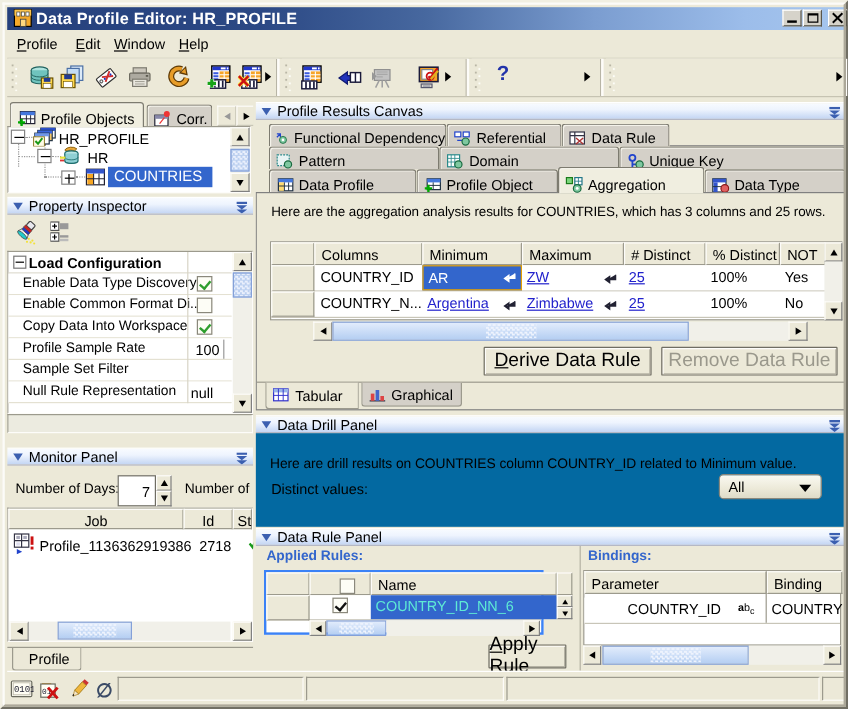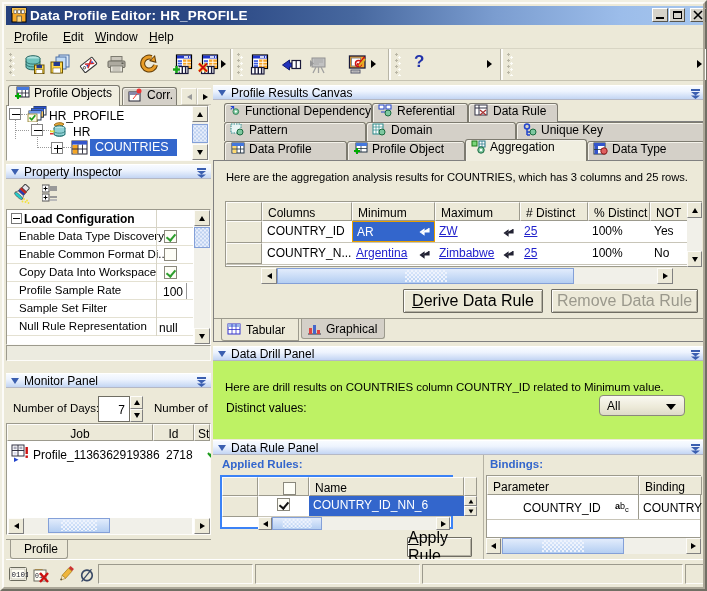--- a/index.html
+++ b/index.html
@@ -30,21 +30,21 @@
   background-size:6px 6px}
 .ticon{position:absolute;top:5px;width:21px;height:21px}
 .tarrow{position:absolute;top:11px;width:0;height:0;border-top:4px solid transparent;border-bottom:4px solid transparent;border-left:5px solid #000}
 
 .sechead{background:linear-gradient(#f8fbff,#eef4fe 40%,#c3d5f3);border-top:1px solid #fff;
   border-bottom:1px solid #b5b8c5;display:flex;align-items:center;font-size:12px;color:#000}
 .tri{width:0;height:0;border-left:4px solid transparent;border-right:4px solid transparent;border-top:6px solid #3b5fb0;margin:0 5px 0 5px}
 .coll{position:absolute;right:5px;top:3px}
 
 .tab{position:absolute;background:#d4d0c8;border:1px solid #7d7b70;border-bottom:none;box-shadow:inset 1px 1px 0 #f4f2ea;
-  border-top-left-radius:3px;border-top-right-radius:3px;display:flex;align-items:flex-start;font-size:12px;white-space:nowrap}
+  border-top-left-radius:3px;border-top-right-radius:3px;display:flex;align-items:flex-end;font-size:12px;white-space:nowrap}
 .tab.sel{background:#f0eee0}
 .tico{margin:0 4px 0 5px}
 
 .sbb{position:absolute;background:#ece9d8;border:1px solid;border-color:#fdfcf9 #808080 #808080 #fdfcf9;display:flex;align-items:center;justify-content:center}
 .sbt{position:absolute;border:1px solid #84a0d8;background:#bcd0f0;
  background-image:conic-gradient(#e9effc 25%,transparent 0 50%,#e9effc 0 75%,transparent 0);background-size:4px 4px;background-position:center}
 .sbth{position:absolute;border:1px solid #84a0d8;background:linear-gradient(#e2ecfc,#b4cef2)}
 .sbth::after{content:"";position:absolute;left:50%;top:1px;bottom:1px;width:42px;max-width:60%;transform:translateX(-50%);
  background-image:conic-gradient(#eef3fd 25%,transparent 0 50%,#eef3fd 0 75%,transparent 0);background-size:4px 4px}
 .trk{position:absolute;background:#f1f0e9}
@@ -582,21 +582,21 @@
             <rect x="10" y="8" width="3" height="4" fill="#d44"></rect>
           </svg>Graphical</div>
     </div>
 
     <div class="sechead abs" style="left:0;top:265px;width:492px;height:15px"><div class="tri"></div>Data Drill Panel
       <svg class="coll" width="9" height="10" viewBox="0 0 9 10">
           <rect x="0" y="0" width="9" height="2" fill="#3b5fb0"></rect>
           <path d="M0 3 h9 l-4.5 3.5 z M0 6.5 h9 l-4.5 3.5 z" fill="#3b5fb0"></path>
         </svg>
     </div>
-    <div class="abs" style="left:0;top:280px;width:492px;height:78px;background:#bef264">
+    <div class="abs" style="left:0;top:280px;width:492px;height:78px;background:#0369a1">
       <span class="abs" style="left:12px;top:20px;font-size:11.5px;letter-spacing:-0.05px;white-space:nowrap">Here are drill results on COUNTRIES column COUNTRY_ID related to Minimum value.</span>
       <span class="abs" style="left:13px;top:40px">Distinct values:</span>
       <div class="abs" style="left:386px;top:34px;width:86px;height:21px;background:linear-gradient(#faf9f1,#ece9d8 60%,#dedbc8);border:1px solid #8a887c;border-radius:4px">
         <span class="abs" style="left:7px;top:3px">All</span>
         <div class="aD" style="position:absolute;right:8px;top:8px;border-left-width:5px;border-right-width:5px;border-top-width:6px"></div>
       </div>
     </div>
 
     <div class="sechead abs" style="left:0;top:359px;width:492px;height:15px"><div class="tri"></div>Data Rule Panel
       <svg class="coll" width="9" height="10" viewBox="0 0 9 10">
@@ -612,21 +612,21 @@
       <div class="abs" style="left:7px;top:20px;width:233px;height:54px;background:#fff;border:2px solid #3b82f6">
         <div class="rcol thead" style="left:0;width:36px"> </div>
         <div class="rcol thead" style="left:36px;width:51px;">
             <i class="chk" style="margin:0 auto;display:block;margin-top:1px;margin-left:19px"></i>
           </div>
         <div class="rcol thead" style="left:87px;width:155px">Name</div>
         <div class="rcol thead" style="left:242px;width:13px"> </div>
         <div class="rrow" style="top:19px;height:21px">
           <i class="rhd" style="left:0;top:0;width:36px;height:21px"></i>
           <i class="chk on k" style="left:55px;top:2px;position:absolute"></i>
-          <div class="abs" style="left:87px;top:0;width:155px;height:20px;background:#3366cc;color:#ffffff;padding:2px 0 0 4px">COUNTRY_ID_NN_6</div>
+          <div class="abs" style="left:87px;top:0;width:155px;height:20px;background:#3366cc;color:#5eead4;padding:2px 0 0 4px">COUNTRY_ID_NN_6</div>
           <div class="sbb" style="left:242px;top:0;width:13px;height:10px">
               <div class="aU" style="transform:scale(.8)"></div>
             </div>
           <div class="sbb" style="left:242px;top:10px;width:13px;height:10px">
               <div class="aD" style="transform:scale(.8)"></div>
             </div>
         </div>
         <div class="abs" style="top:40px;left:36px;width:206px;height:14px">
           <div class="sbb" style="left:0;top:0;width:14px;height:13px">
               <div class="aL"></div>

